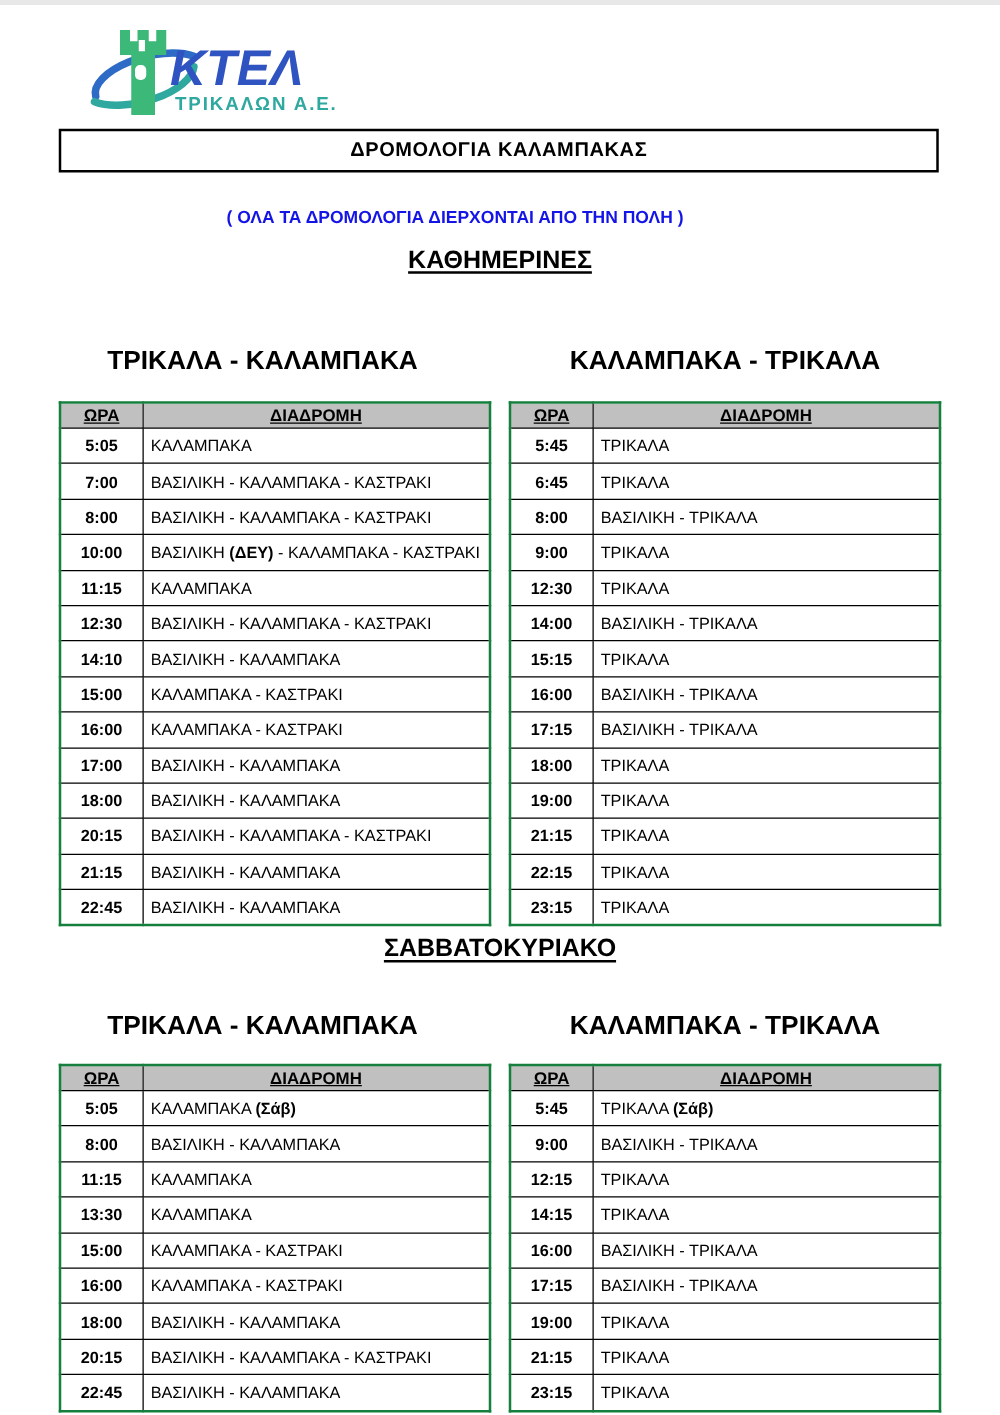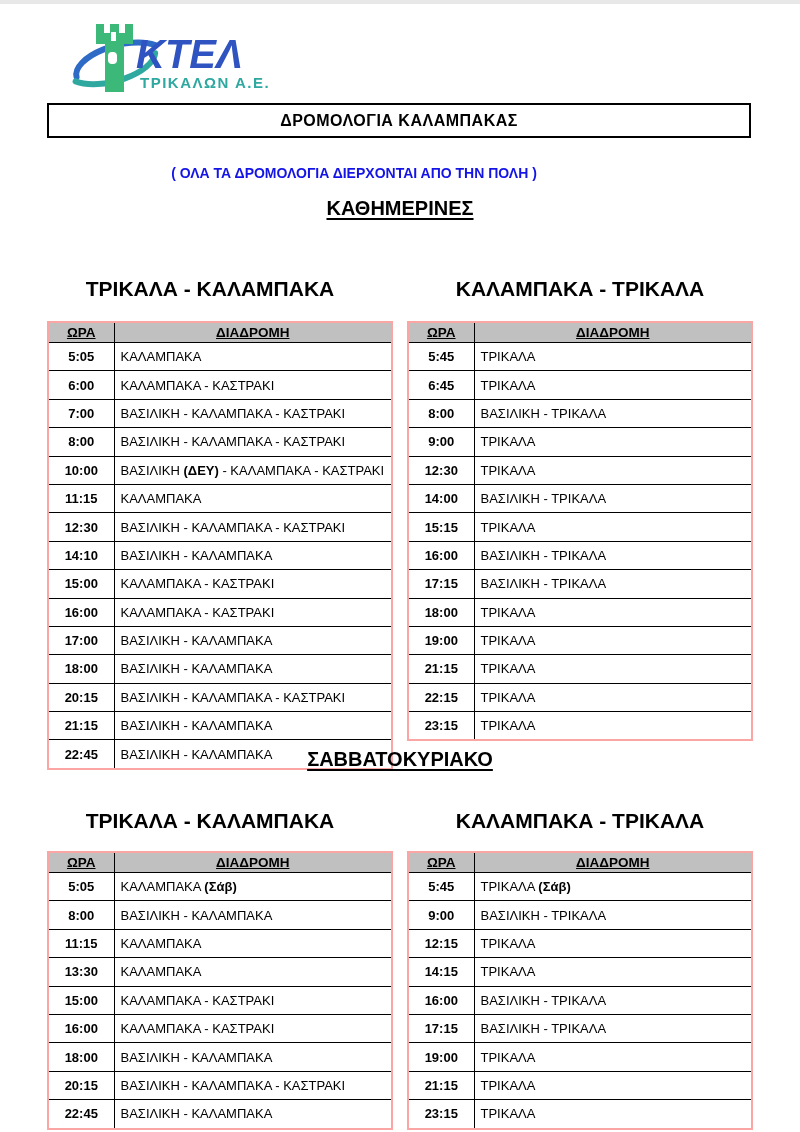--- a/index.html
+++ b/index.html
@@ -16,21 +16,21 @@
   .title-box {
     position:absolute; left:47px; top:99px; width:700px; height:31px;
     border:2px solid #000; display:flex; align-items:center; justify-content:center;
   }
   .title-box .t {
     font-size:16px; font-weight:700; letter-spacing:0.5px;
   }
 
   
   .subtitle {
-    position:absolute; left:6px; top:161px; width:696px; text-align:center;
+    position:absolute; left:16px; top:161px; width:696px; text-align:center;
     font-size:14px; font-weight:700; color:var(--accent_blue,#1414e6);
   }
 
   
   .sec-heading {
     position:absolute; left:0; width:800px; text-align:center;
     font-size:20px; font-weight:700;
     text-decoration:underline; text-decoration-thickness:2px; text-underline-offset:3px;
   }
   .sec-heading.s1 { top:193px; }
@@ -48,21 +48,21 @@
 
   
   .twrap { position:absolute; }
   .twrap.t1 { left:47px;  top:317px; }
   .twrap.t2 { left:407px; top:317px; }
   .twrap.t3 { left:47px;  top:847px; }
   .twrap.t4 { left:407px; top:847px; }
 
   table.sched {
     border-collapse:collapse; width:346px; table-layout:fixed;
-    border:2px solid #fca5a5;
+    border:2px solid #15803d;
   }
   table.sched th, table.sched td { border:1px solid #000; overflow:hidden; white-space:nowrap; }
   table.sched th {
     background:var(--header_bg,#c0c0c0);
     height:19px; font-size:13.5px; font-weight:700;
     text-decoration:underline; text-align:center; padding:0;
   }
   table.sched td { height:25.4px; font-size:13px; }
   td.time { width:64px; text-align:center; font-weight:700; font-size:13.5px; }
   td.route { padding:0 0 0 6px; }
@@ -114,24 +114,20 @@
         <th>ΩΡΑ</th>
         <th>ΔΙΑΔΡΟΜΗ</th>
       </tr>
         </thead>
       <tbody>
           <tr>
             <td class="time">5:05</td>
             <td class="route">ΚΑΛΑΜΠΑΚΑ</td>
           </tr>
           <tr>
-            <td class="time">6:00</td>
-            <td class="route">ΚΑΛΑΜΠΑΚΑ - ΚΑΣΤΡΑΚΙ</td>
-          </tr>
-          <tr>
             <td class="time">7:00</td>
             <td class="route">ΒΑΣΙΛΙΚΗ - ΚΑΛΑΜΠΑΚΑ - ΚΑΣΤΡΑΚΙ</td>
           </tr>
           <tr>
             <td class="time">8:00</td>
             <td class="route">ΒΑΣΙΛΙΚΗ - ΚΑΛΑΜΠΑΚΑ - ΚΑΣΤΡΑΚΙ</td>
           </tr>
           <tr>
             <td class="time">10:00</td>
             <td class="route">ΒΑΣΙΛΙΚΗ <b>(ΔΕΥ)</b> - ΚΑΛΑΜΠΑΚΑ - ΚΑΣΤΡΑΚΙ</td>

